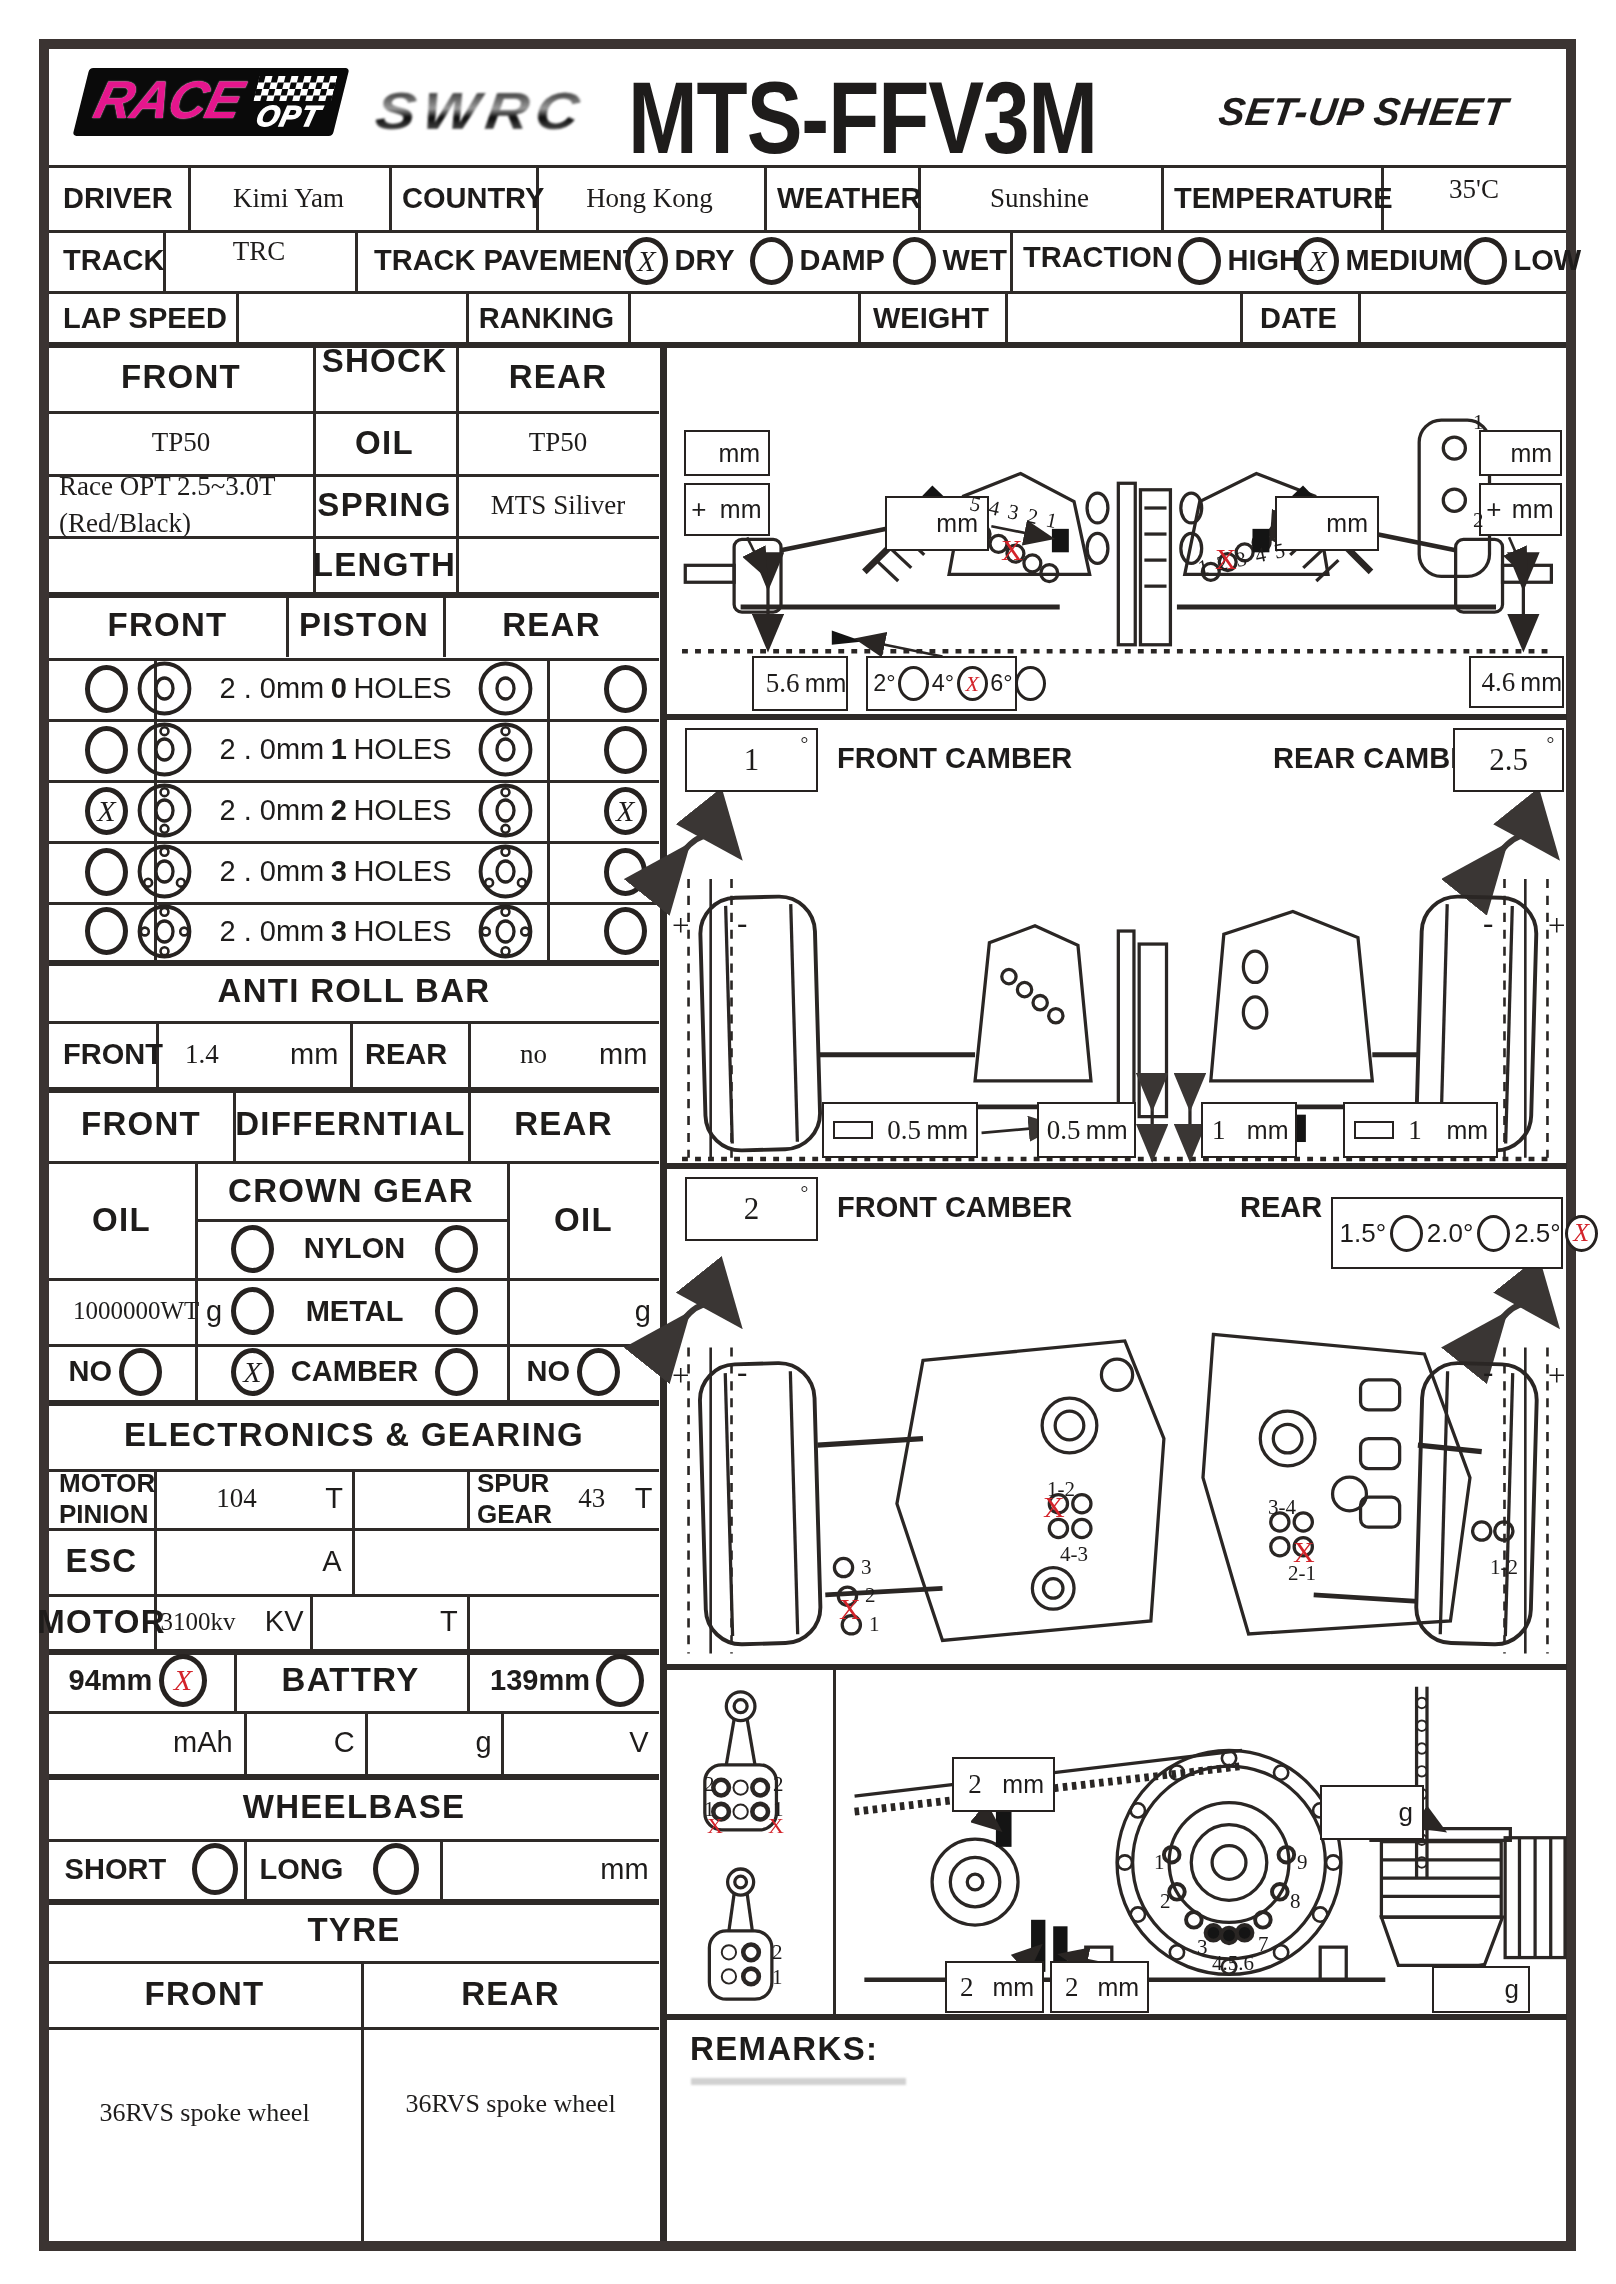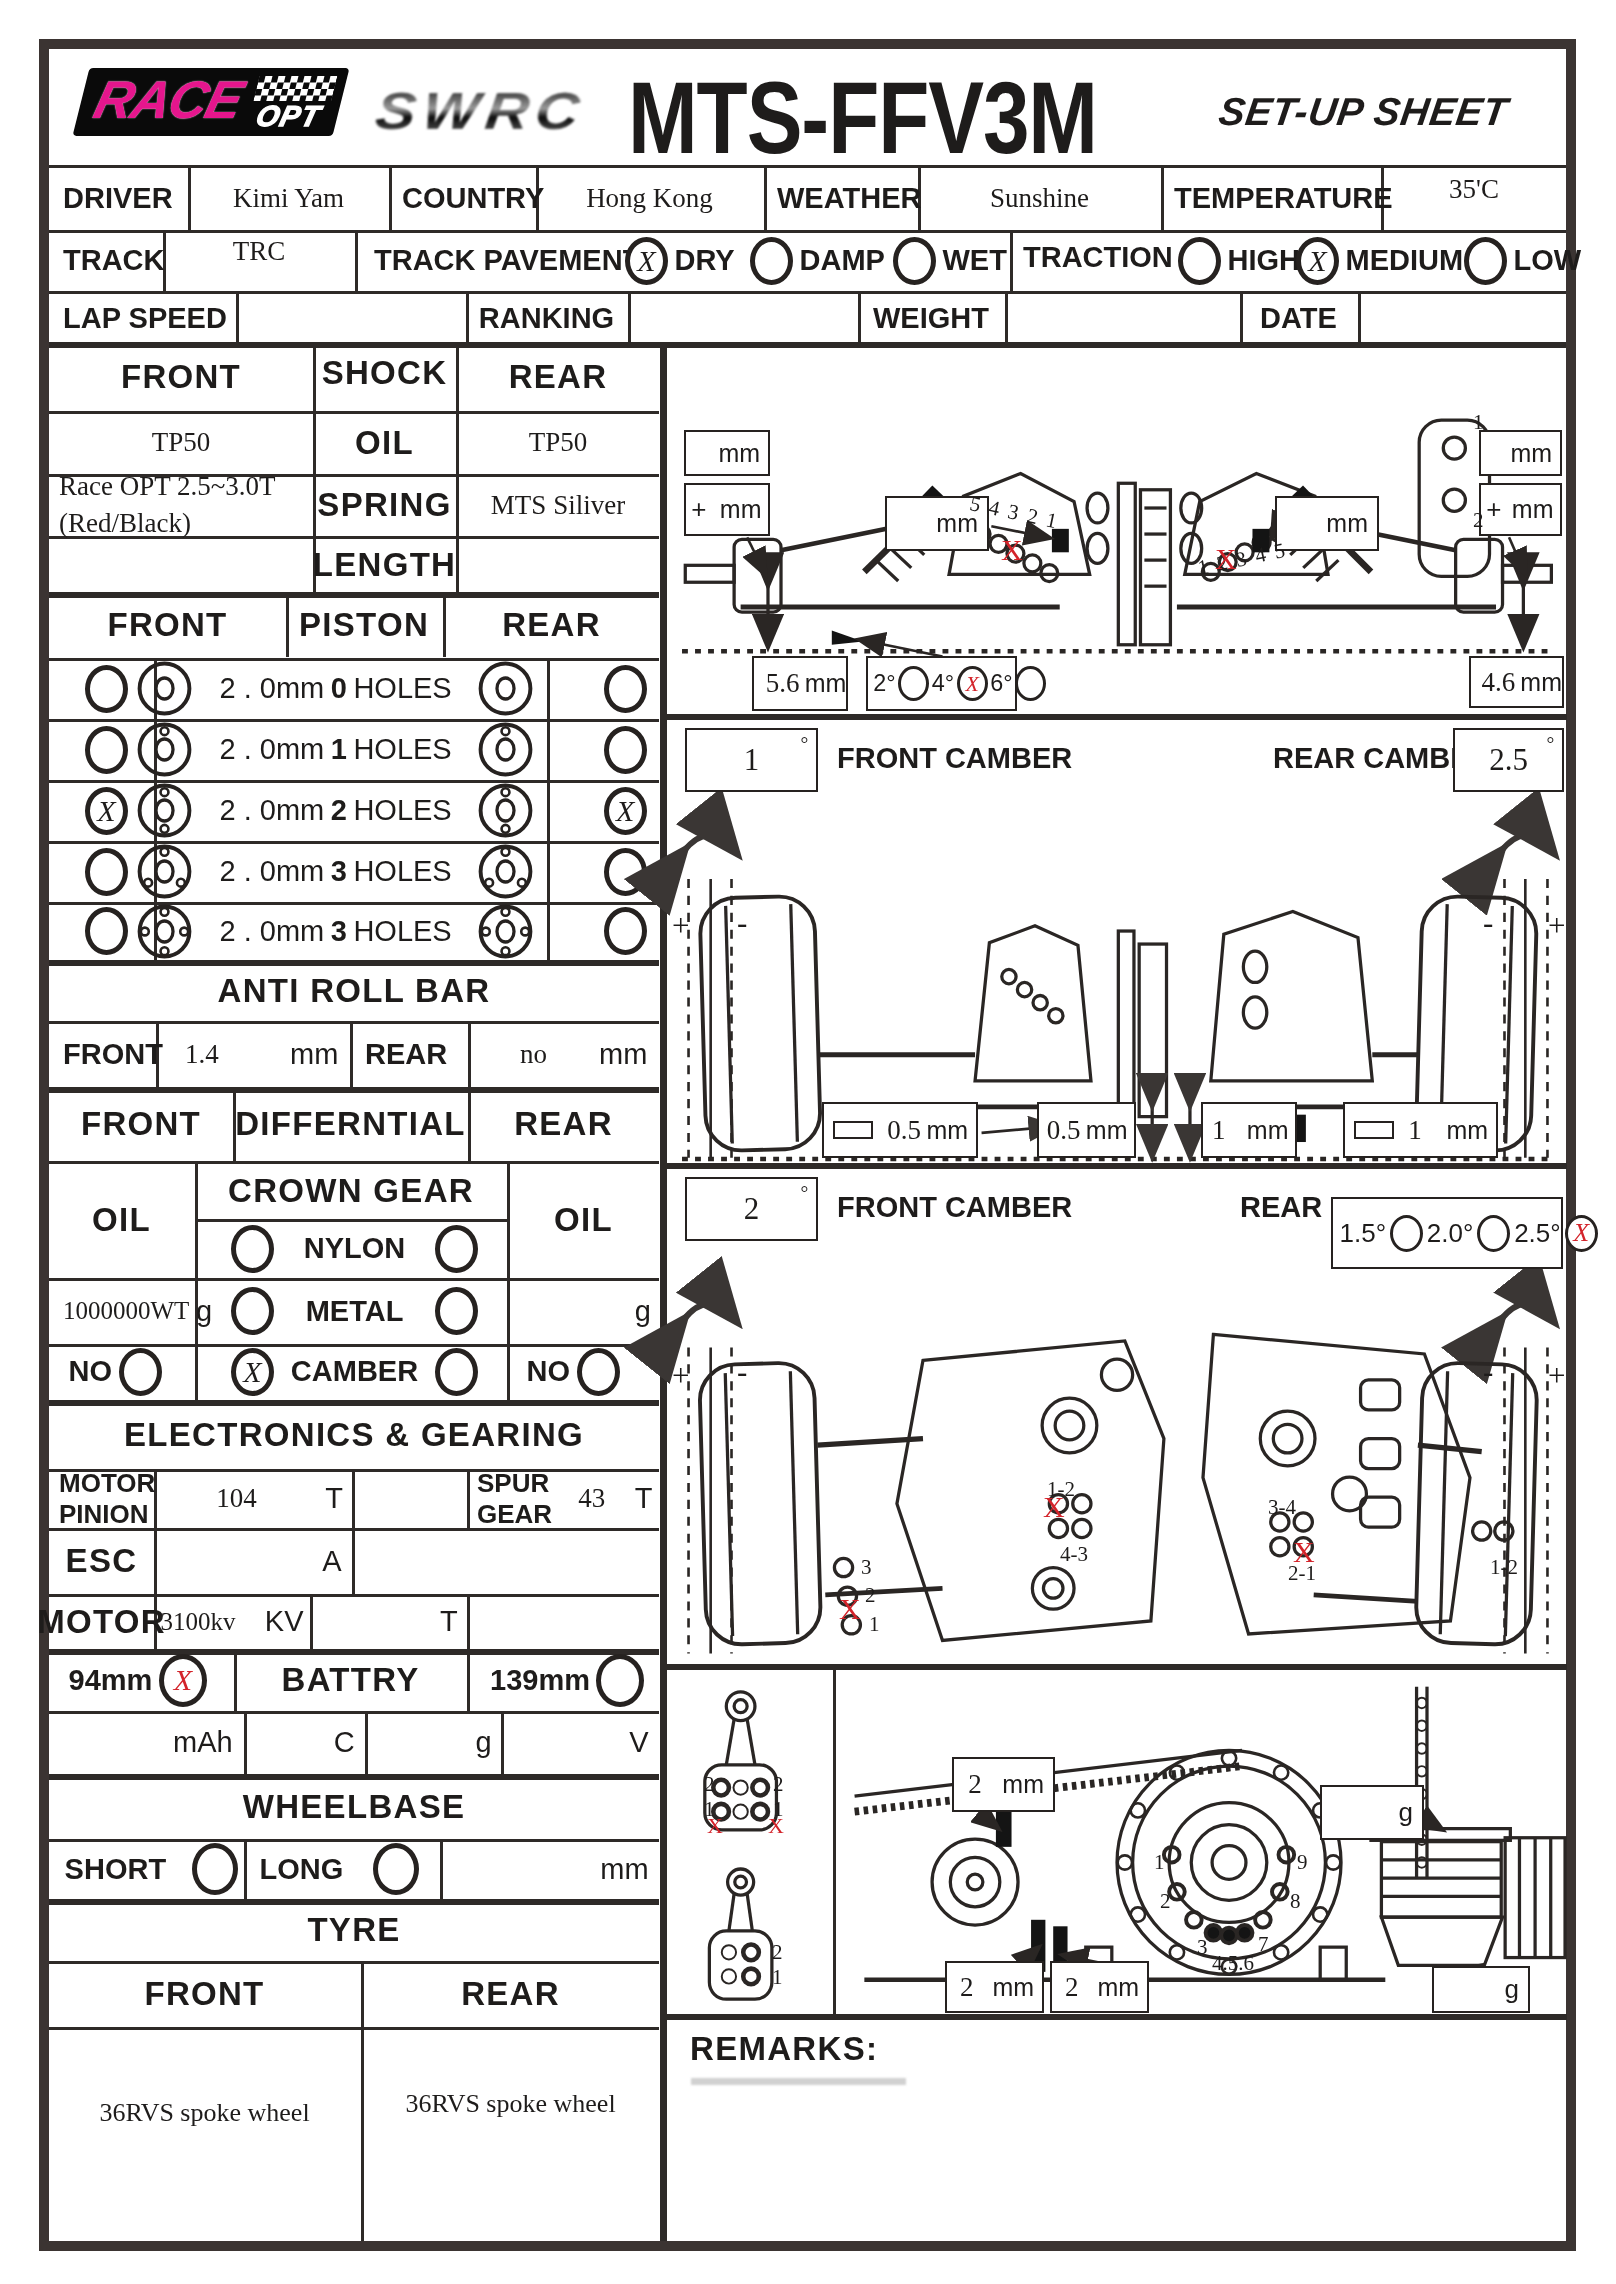--- a/index.html
+++ b/index.html
@@ -200,21 +200,21 @@
   <div class="cell lbl" style="left:63px;top:291px;width:173px;height:54px">LAP SPEED</div>
   <div class="cell c val" style="left:236px;top:291px;width:230px;height:54px"></div>
   <div class="cell c lbl" style="left:466px;top:291px;width:161px;height:54px">RANKING</div>
   <div class="cell c val" style="left:628px;top:291px;width:230px;height:54px"></div>
   <div class="cell c lbl" style="left:858px;top:291px;width:146px;height:54px">WEIGHT</div>
   <div class="cell c val" style="left:1005px;top:291px;width:236px;height:54px"></div>
   <div class="cell c lbl" style="left:1240px;top:291px;width:117px;height:54px">DATE</div>
   <div class="cell c val" style="left:1358px;top:291px;width:209px;height:54px"></div>
 
   <div class="cell c lbl-xl" style="left:49px;top:342px;width:264px;height:69px">FRONT</div>
-  <div class="cell c lbl-xl" style="left:313px;top:342px;width:143px;height:62px">SHOCK</div>
+  <div class="cell c lbl-xl" style="left:313px;top:330px;width:143px;height:62px">SHOCK</div>
   <div class="cell c lbl-xl" style="left:456px;top:342px;width:204px;height:69px">REAR</div>
   <div class="cell c val" style="left:49px;top:411px;width:264px;height:63px">TP50</div>
   <div class="cell c lbl-xl" style="left:313px;top:411px;width:143px;height:63px">OIL</div>
   <div class="cell c val" style="left:456px;top:411px;width:204px;height:63px">TP50</div>
   <div class="cell" style="left:59px;top:474px;width:255px;height:62px;flex-direction:column;align-items:flex-start;justify-content:center">
     <span class="val">Race  OPT 2.5~3.0T</span>
     <span class="val">(Red/Black)</span>
   </div>
   <div class="cell c lbl-xl" style="left:313px;top:474px;width:143px;height:62px">SPRING</div>
   <div class="cell c val" style="left:456px;top:474px;width:204px;height:62px">MTS Siliver</div>
@@ -367,21 +367,21 @@
   <div class="cell" style="left:195px;top:1219px;width:312px;height:59px">
     <span class="circ" style="margin-left:36px">
         <i class="x"></i>
       </span>
     <span class="lbl" style="margin:0 auto">NYLON</span>
     <span class="circ" style="margin-right:29px">
         <i class="x"></i>
       </span>
   </div>
   <div class="cell" style="left:49px;top:1278px;width:145px;height:66px">
-    <span class="val" style="margin-left:14px;font-size:25px">1000000WT</span>
+    <span class="val" style="margin-left:24px;font-size:25px">1000000WT</span>
     <span class="lbl" style="font-weight:normal;margin-left:auto;margin-right:5.2px">g</span>
   </div>
   <div class="cell" style="left:195px;top:1278px;width:312px;height:66px">
     <span class="circ" style="margin-left:36px">
         <i class="x"></i>
       </span>
     <span class="lbl" style="margin:0 auto">METAL</span>
     <span class="circ" style="margin-right:29px">
         <i class="x"></i>
       </span>

